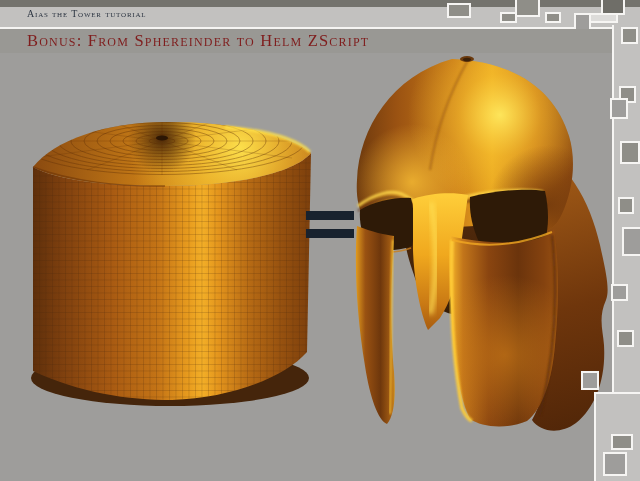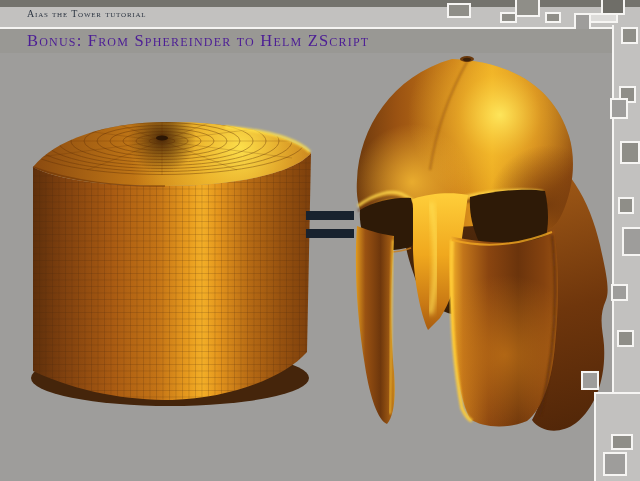--- a/index.html
+++ b/index.html
@@ -6,21 +6,21 @@
   #screen{position:relative;width:640px;height:481px;background:#9e9d9b;overflow:hidden;
           font-family:"Liberation Serif",serif;}
   
   .top-dark-strip{position:absolute;left:0;top:0;width:640px;height:7px;background:#74736d;}
   .title-band{position:absolute;left:0;top:7px;width:640px;height:20px;background:#c2c1bf;
               border-bottom:2px solid #f6f5f3;}
   .title-text{position:absolute;left:27px;top:8px;font-size:10px;font-variant:small-caps;
               letter-spacing:.8px;color:#2b3441;white-space:nowrap;}
   .subtitle-band{position:absolute;left:0;top:29px;width:612px;height:24px;background:#999894;}
   .subtitle-text{position:absolute;left:27px;top:31px;font-size:16.5px;font-variant:small-caps;
-              letter-spacing:1.2px;color:#4c1d95;white-space:nowrap;}
+              letter-spacing:1.2px;color:#7f1d1d;white-space:nowrap;}
   
   .frame-right-strip{position:absolute;left:612px;top:25px;width:28px;height:367px;
               background:#c2c1bf;border-left:2px solid #f6f5f3;}
   .frame-right-strip-lower{position:absolute;left:594px;top:392px;width:46px;height:89px;
               background:#c2c1bf;border-left:2px solid #f6f5f3;border-top:2px solid #f6f5f3;}
   .deco{position:absolute;border:2px solid #f6f5f3;}
   .deco.mid{background:#8f8e88;} .deco.cnv{background:#9e9d9b;}
   .deco.drk{background:#6f6e68;} .deco.lit{background:#dddcda;}
   
   .equals-sign{position:absolute;left:303px;top:208px;width:54px;height:32px;}

